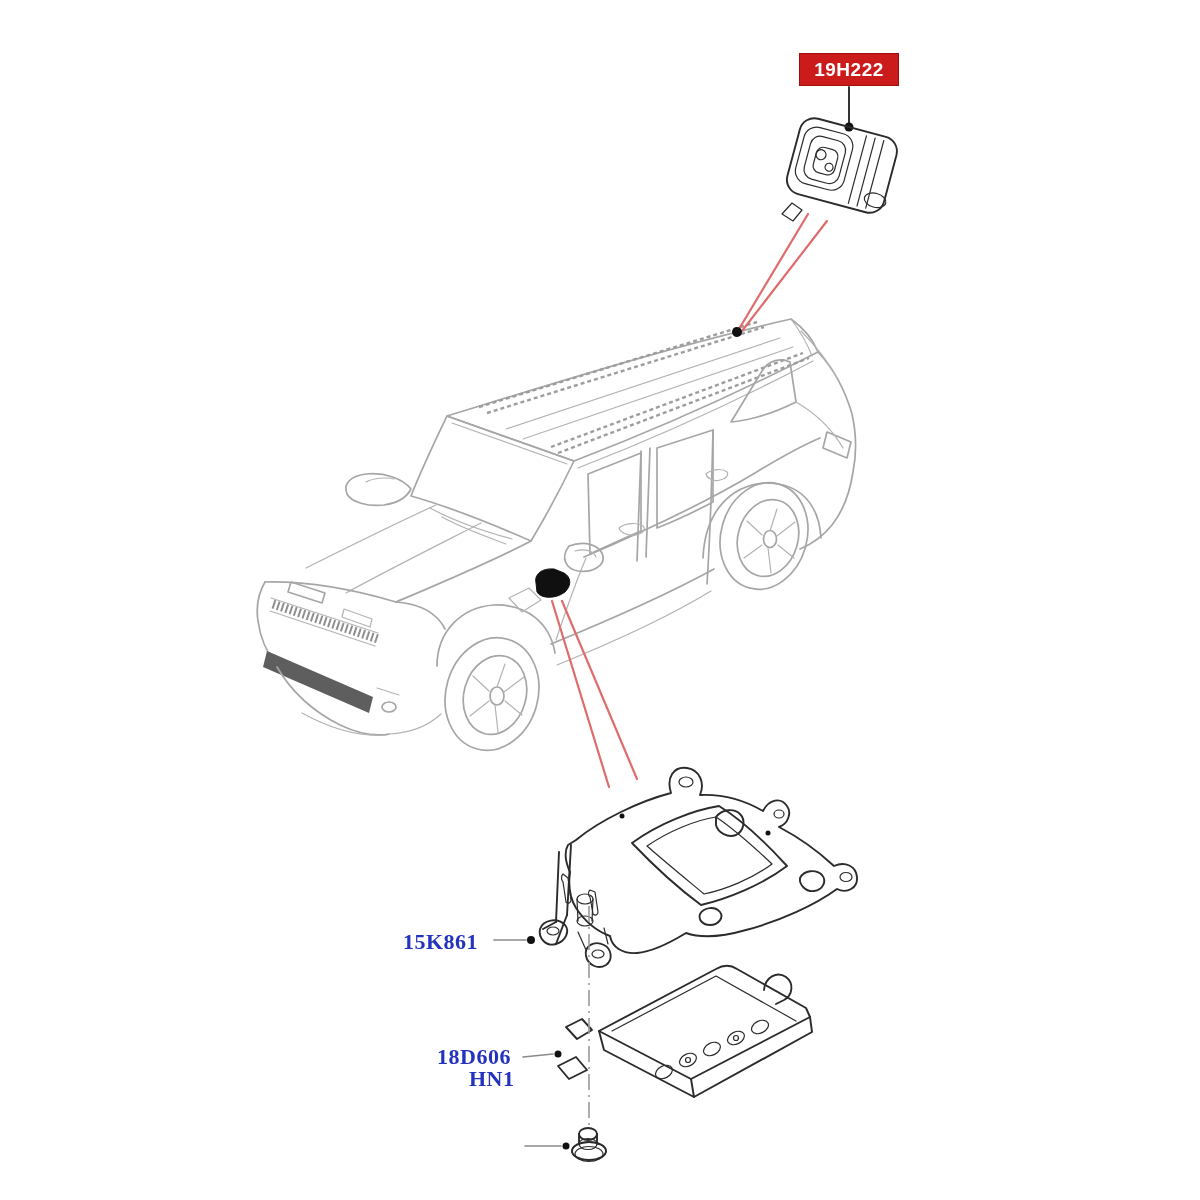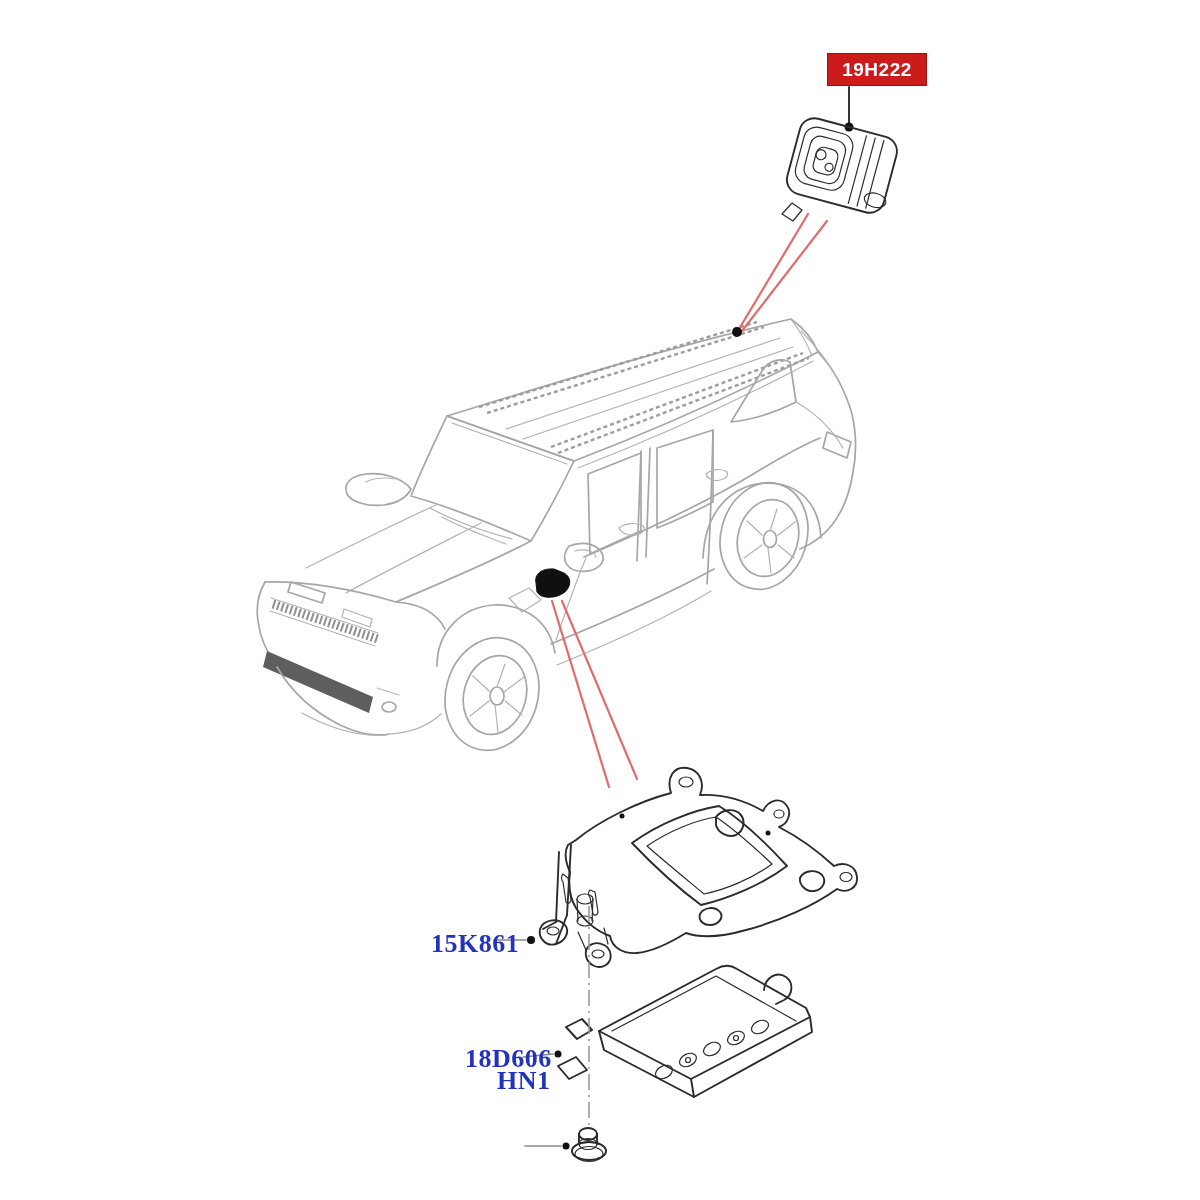--- a/index.html
+++ b/index.html
@@ -24,30 +24,30 @@
   .grille-hatch{stroke:#8f8f8f;fill:none;stroke-width:9;stroke-dasharray:2 2.5;}
   .dark-band{fill:#5e5e5e;stroke:none;}
   .part{stroke:var(--artwork-dark);fill:none;stroke-width:1.9;stroke-linecap:round;stroke-linejoin:round;}
   .part-thin{stroke:var(--artwork-dark);fill:none;stroke-width:1.2;stroke-linecap:round;stroke-linejoin:round;}
   .red-line{stroke:var(--leader-line-red);stroke-width:2.2;stroke-linecap:round;}
   .leader{stroke:#8a8a8a;stroke-width:1.7;stroke-linecap:round;}
   .centerline{stroke:#9a9a9a;fill:none;stroke-width:1.6;stroke-dasharray:16 5 2 5;}
   .dot{fill:#111;stroke:none;}
   .marker-black{fill:#101010;stroke:#101010;}
   
-  .label{position:absolute;white-space:nowrap;margin-left:28px;}
+  .label{position:absolute;white-space:nowrap;}
   .label-red{
     width:100px;height:33px;display:flex;align-items:center;justify-content:center;
     background:var(--highlight-bg);border:1px solid #9e1010;box-sizing:border-box;
     color:var(--highlight-text);font-weight:bold;font-size:19px;letter-spacing:.5px;
     font-family:"Liberation Sans",sans-serif;
   }
   .label-blue{
     color:var(--part-code-text);font-family:"Liberation Serif",serif;
-    font-weight:bold;font-size:26px;line-height:1;letter-spacing:.5px;
+    font-weight:bold;font-size:22px;line-height:1;letter-spacing:.5px;
   }
 </style>
 </head>
 <body>
 
 <div class="stage">
 
   <svg width="1200" height="1200" viewBox="0 0 1200 1200">
 
     <g>

